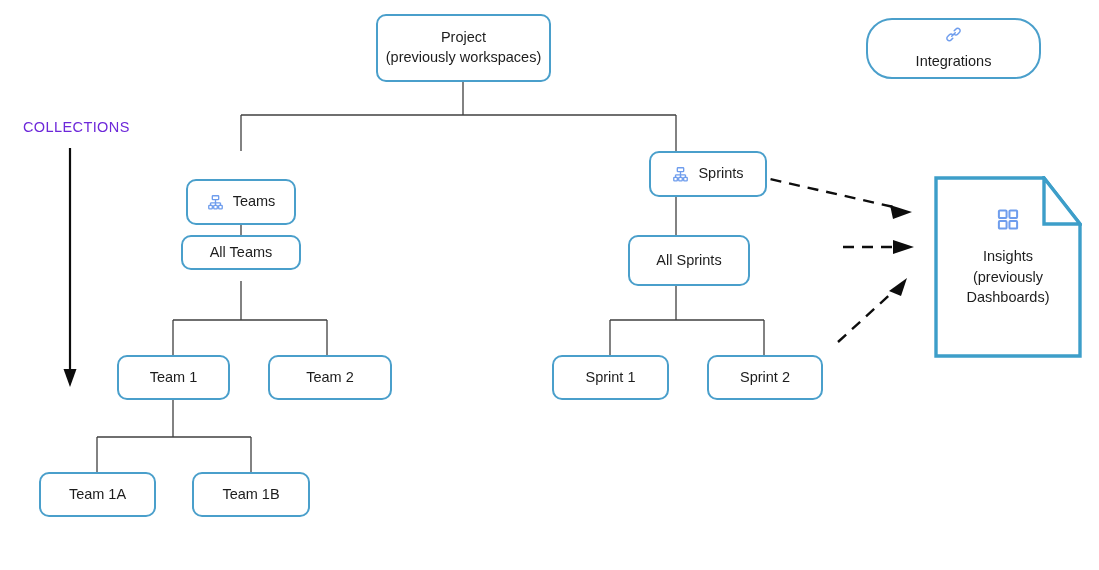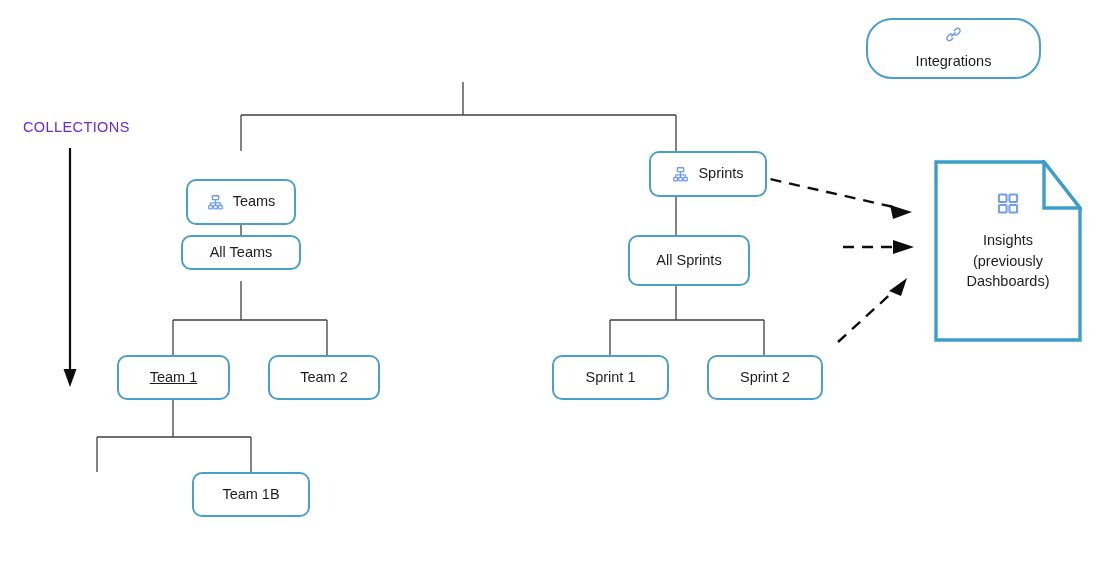--- a/index.html
+++ b/index.html
@@ -130,20 +130,24 @@
       <path d="M843 247 L900 247"></path>
       <path d="M838 342 L896 289"></path>
     </g>
     <polygon points="912,212 890,205 893,219" fill="#0d0d0d"></polygon>
     <polygon points="914,247 893,240 893,254" fill="#0d0d0d"></polygon>
     <polygon points="907,278 889,291 901,296" fill="#0d0d0d"></polygon>
   </svg>
 
   <div id="collections-label">COLLECTIONS</div>
 
+  <div class="node" style="left:376px; top:14px; width:175px; height:68px;">
+    <span class="label">Project
+(previously workspaces)</span>
+  </div>
 
   <div class="node pill with-icon" style="left:866px; top:18px; width:175px; height:61px;flex-direction:column;">
     <span class="ico">
       <svg width="17" height="17" viewBox="0 0 24 24" fill="none" stroke="#6f9ded" stroke-width="2.1" stroke-linecap="round">
         <path d="M9.5 14.5 L14.5 9.5"></path>
         <path d="M13 6.8 L15.4 4.4a3.4 3.4 0 1 1 4.8 4.8l-2.4 2.4a3.4 3.4 0 0 1-4.8 0"></path>
         <path d="M11 17.2 L8.6 19.6a3.4 3.4 0 1 1-4.8-4.8l2.4-2.4a3.4 3.4 0 0 1 4.8 0"></path>
       </svg>
     </span>
     <span class="label">Integrations</span>
@@ -176,42 +180,45 @@
   </div>
 
   <div class="node" style="left:181px; top:235px; width:120px; height:35px;">
     <span class="label">All Teams</span>
   </div>
 
   <div class="node" style="left:628px; top:235px; width:122px; height:51px;">
     <span class="label">All Sprints</span>
   </div>
 
-  <div class="node" style="left:117px; top:355px; width:113px; height:45px;text-decoration:underline;">
+  <div class="node" style="left:117px; top:355px; width:113px; height:45px;">
     <span class="label">Team 1</span>
   </div>
 
-  <div class="node" style="left:268px; top:355px; width:112px; height:45px;">
+  <div class="node" style="left:268px; top:355px; width:124px; height:45px;">
     <span class="label">Team 2</span>
   </div>
 
   <div class="node" style="left:552px; top:355px; width:117px; height:45px;">
     <span class="label">Sprint 1</span>
   </div>
 
   <div class="node" style="left:707px; top:355px; width:116px; height:45px;">
     <span class="label">Sprint 2</span>
   </div>
 
+  <div class="node" style="left:39px; top:472px; width:117px; height:45px;">
+    <span class="label">Team 1A</span>
+  </div>
 
   <div class="node" style="left:192px; top:472px; width:118px; height:45px;">
     <span class="label">Team 1B</span>
   </div>
 
-  <div id="insights-doc" style="left:934px; top:160px; width:148px; height:182px;">
+  <div id="insights-doc" style="left:934px; top:176px; width:148px; height:182px;">
     <svg width="148" height="182" viewBox="0 0 148 182">
       <path d="M2 2 L110 2 L146 48 L146 180 L2 180 Z" fill="#ffffff" stroke="#3d9ec9" stroke-width="3.4" stroke-linejoin="miter"></path>
       <path d="M110 2 L146 48 L110 48 Z" fill="#ffffff" stroke="#3d9ec9" stroke-width="3.4" stroke-linejoin="miter"></path>
     </svg>
     <span class="doc-icon">
       <svg width="23" height="23" viewBox="0 0 24 24" fill="none" stroke="#6f9ded" stroke-width="2.1">
         <rect x="2.5" y="2.5" width="8" height="8" rx="1"></rect>
         <rect x="13.5" y="2.5" width="8" height="8" rx="1"></rect>
         <rect x="2.5" y="13.5" width="8" height="8" rx="1"></rect>
         <rect x="13.5" y="13.5" width="8" height="8" rx="1"></rect>

